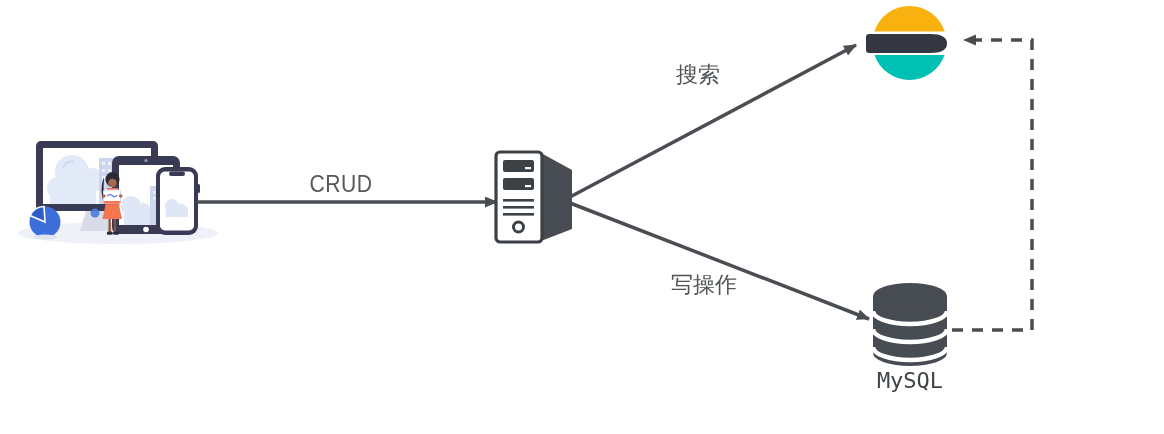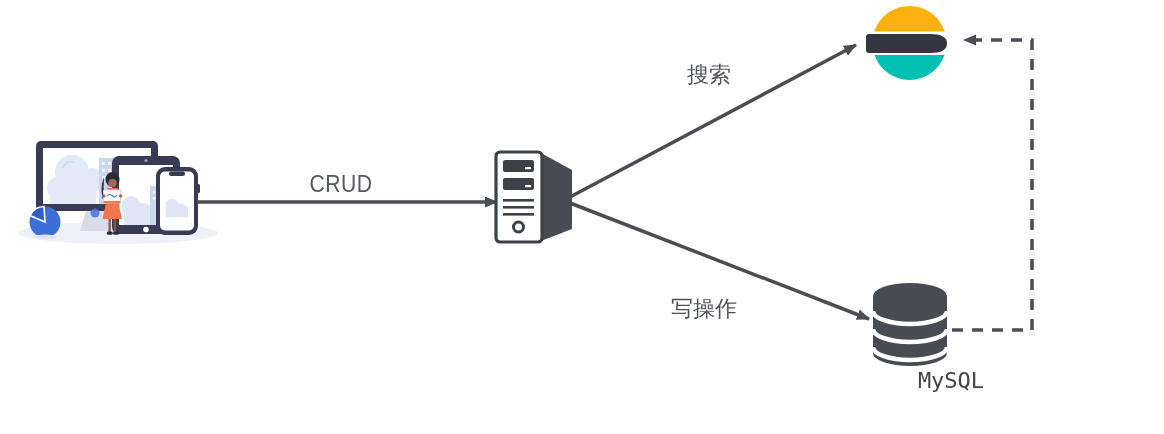--- a/index.html
+++ b/index.html
@@ -16,25 +16,25 @@
     color:#4e5356;
     font-family:"Liberation Sans","DejaVu Sans",sans-serif;
     white-space:nowrap;
   }
   .label-crud {
     left:296px; top:170px; width:90px;
     text-align:center; font-size:24px; font-weight:500;
     letter-spacing:0.5px; transform:scaleX(0.88);
     color:#54585c;
   }
-  .label-search { left:676px; top:60px;  font-size:22px;margin-left:11px; }
-  .label-write  { left:671px; top:270px; font-size:22px;margin-top:24px; }
+  .label-search { left:676px; top:60px;  font-size:22px; }
+  .label-write  { left:671px; top:270px; font-size:22px; }
   .label-sync   { left:1045px; top:140px; font-size:21px; }
   .label-mysql  {
-    left:908px; top:368px; width:86px; text-align:center;
+    left:867px; top:368px; width:86px; text-align:center;
     font-size:22px; color:#3f4448;
     font-family:"DejaVu Sans Mono","Liberation Mono",monospace;
   }
 </style>
 </head>
 <body>
 
 <div class="canvas">
 
   <svg width="1164" height="434" viewBox="0 0 1164 434">

